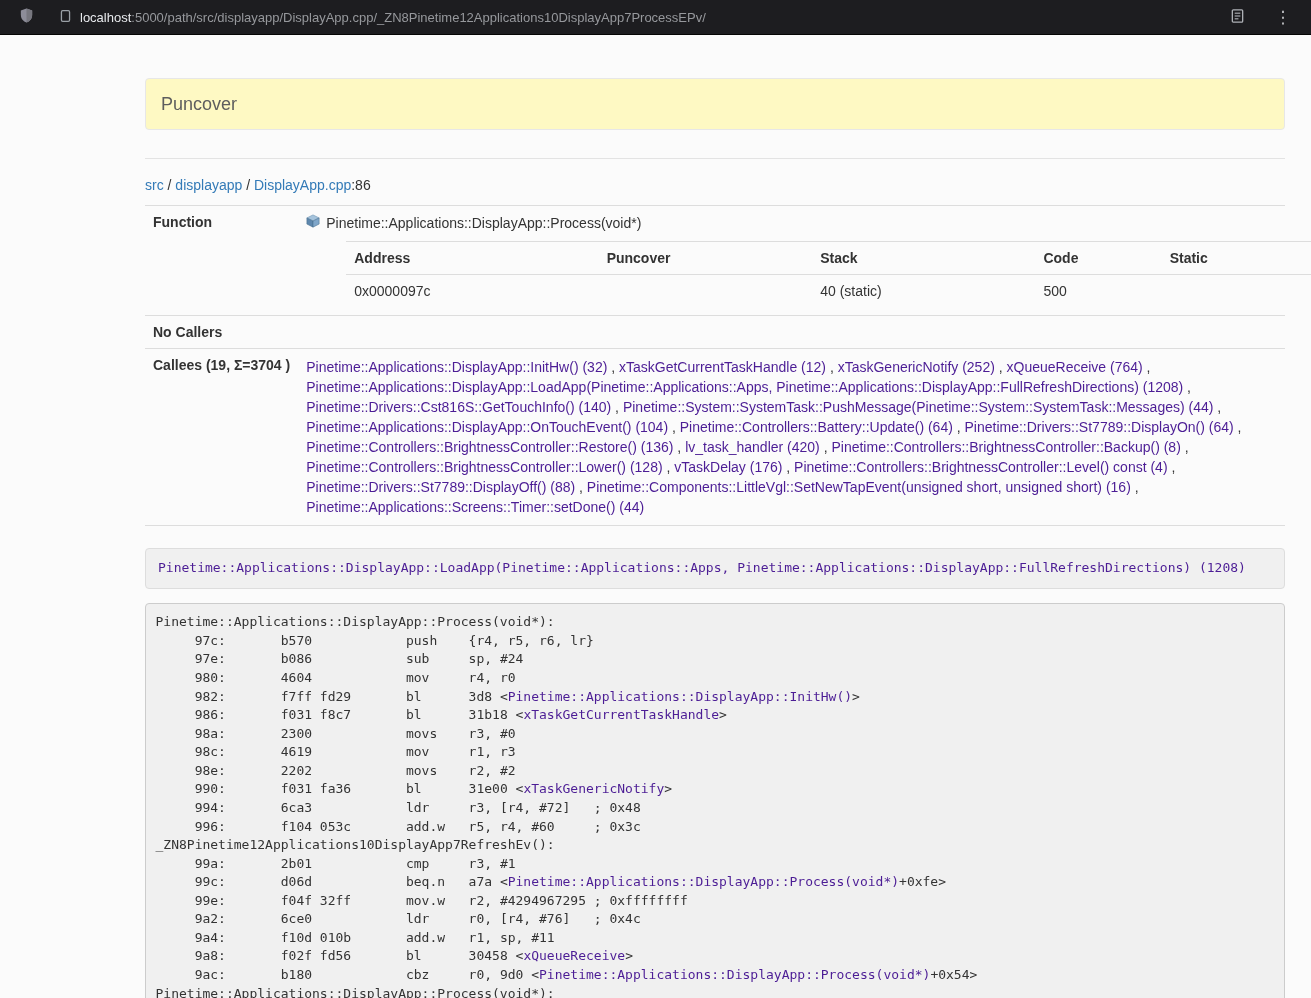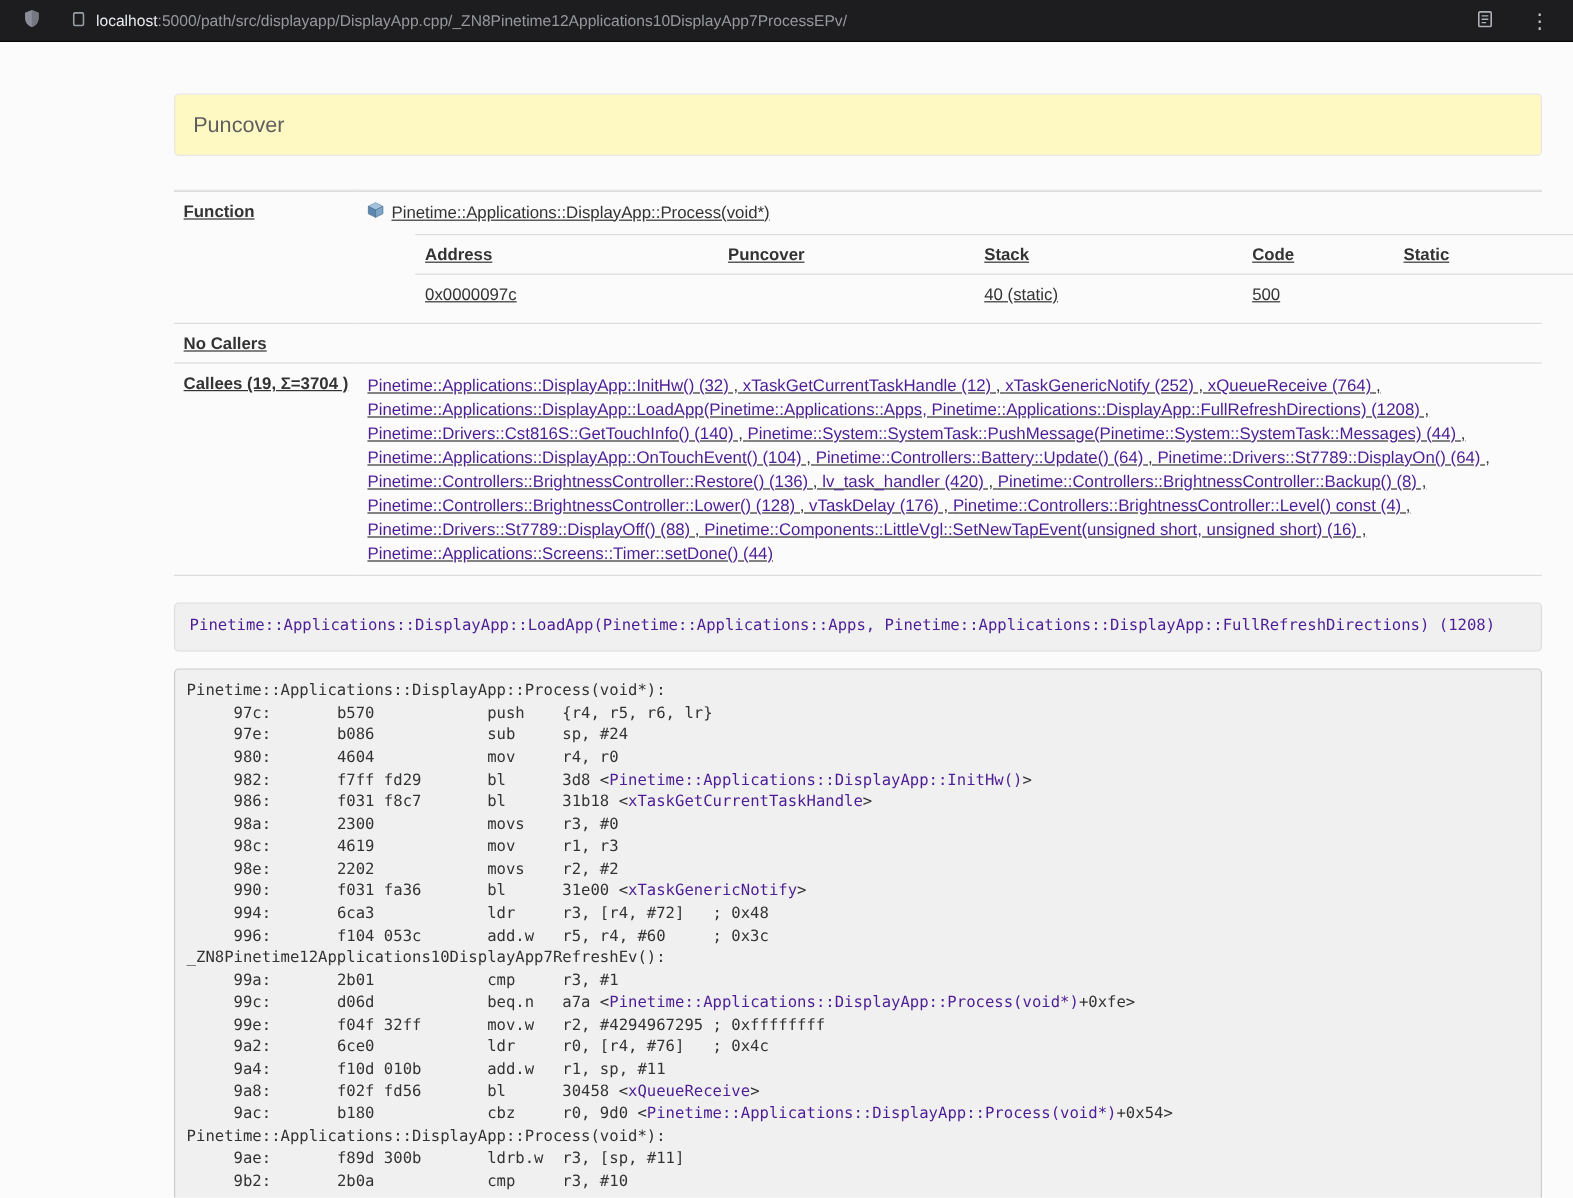--- a/index.html
+++ b/index.html
@@ -50,21 +50,21 @@
     font-size: 18px;
     color: #5e5e5e;
     text-decoration: none;
   }
 
   .rule { border: 0; border-top: 1px solid #e3e3e3; margin: 28px 0 0 0; }
 
   .breadcrumb { margin-top: 18px; margin-bottom: 12px; color: #333; }
   .breadcrumb a { color: #337ab7; }
 
-  table.fn-table { width: 100%; border-collapse: collapse; border-bottom: 1px solid #ddd; text-decoration: underline; }
+  table.fn-table { width: 100%; border-collapse: collapse; border-bottom: 1px solid #ddd; }
   table.fn-table > tbody > tr > th,
   table.fn-table > tbody > tr > td {
     border-top: 1px solid #ddd;
     padding: 8px;
     vertical-align: top;
     text-align: left;
     font-weight: normal;
   }
   table.fn-table > tbody > tr > th {
     width: 147px;
@@ -157,20 +157,21 @@
 </div>
 
 <div class="content">
 
   <div class="navbar">
     <a class="brand" href="#">Puncover</a>
   </div>
 
   <hr class="rule">
 
+  <div class="breadcrumb"><a href="#">src</a> / <a href="#">displayapp</a> / <a href="#">DisplayApp.cpp</a>:86</div>
 
   <table class="fn-table">
     <tbody>
       <tr>
         <th>Function</th>
         <td>
           <div class="fn-name-line">
             <span>
               <svg width="14" height="14" viewBox="0 0 16 16">
                 <polygon points="8,1 15,4.5 8,8 1,4.5" fill="#a5c3dc" stroke="#5d87ab" stroke-width="0.6"></polygon>

